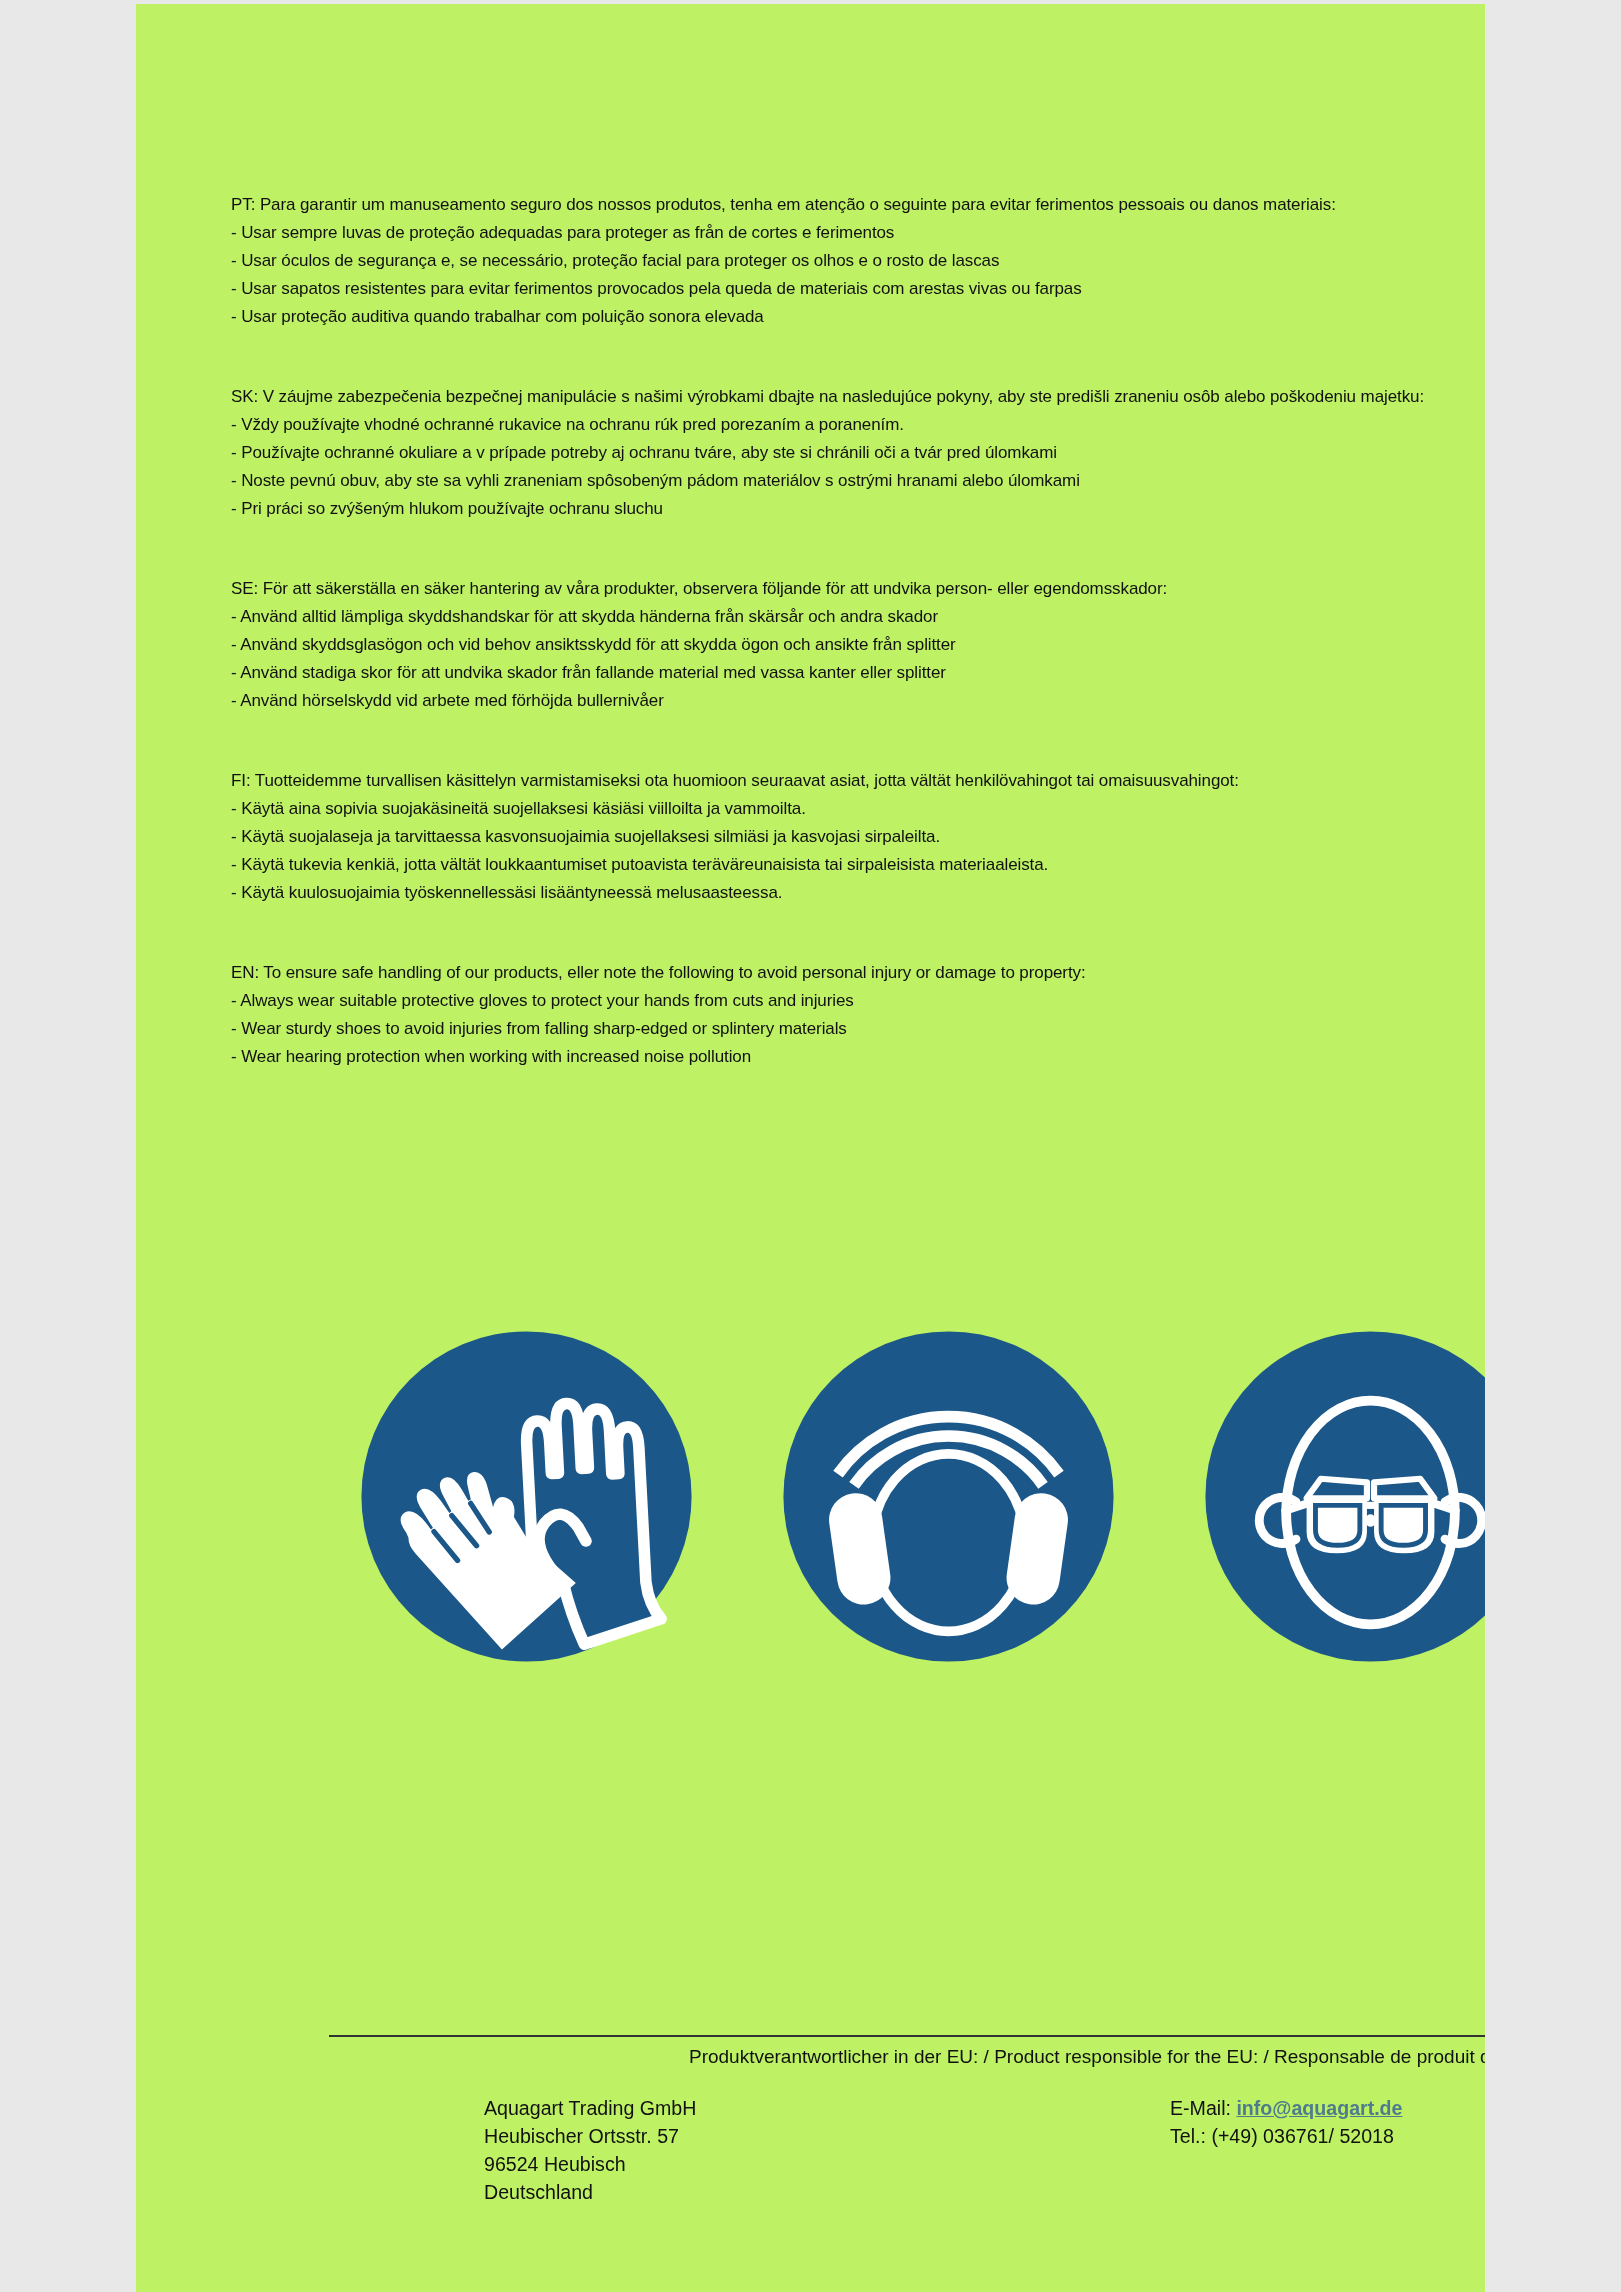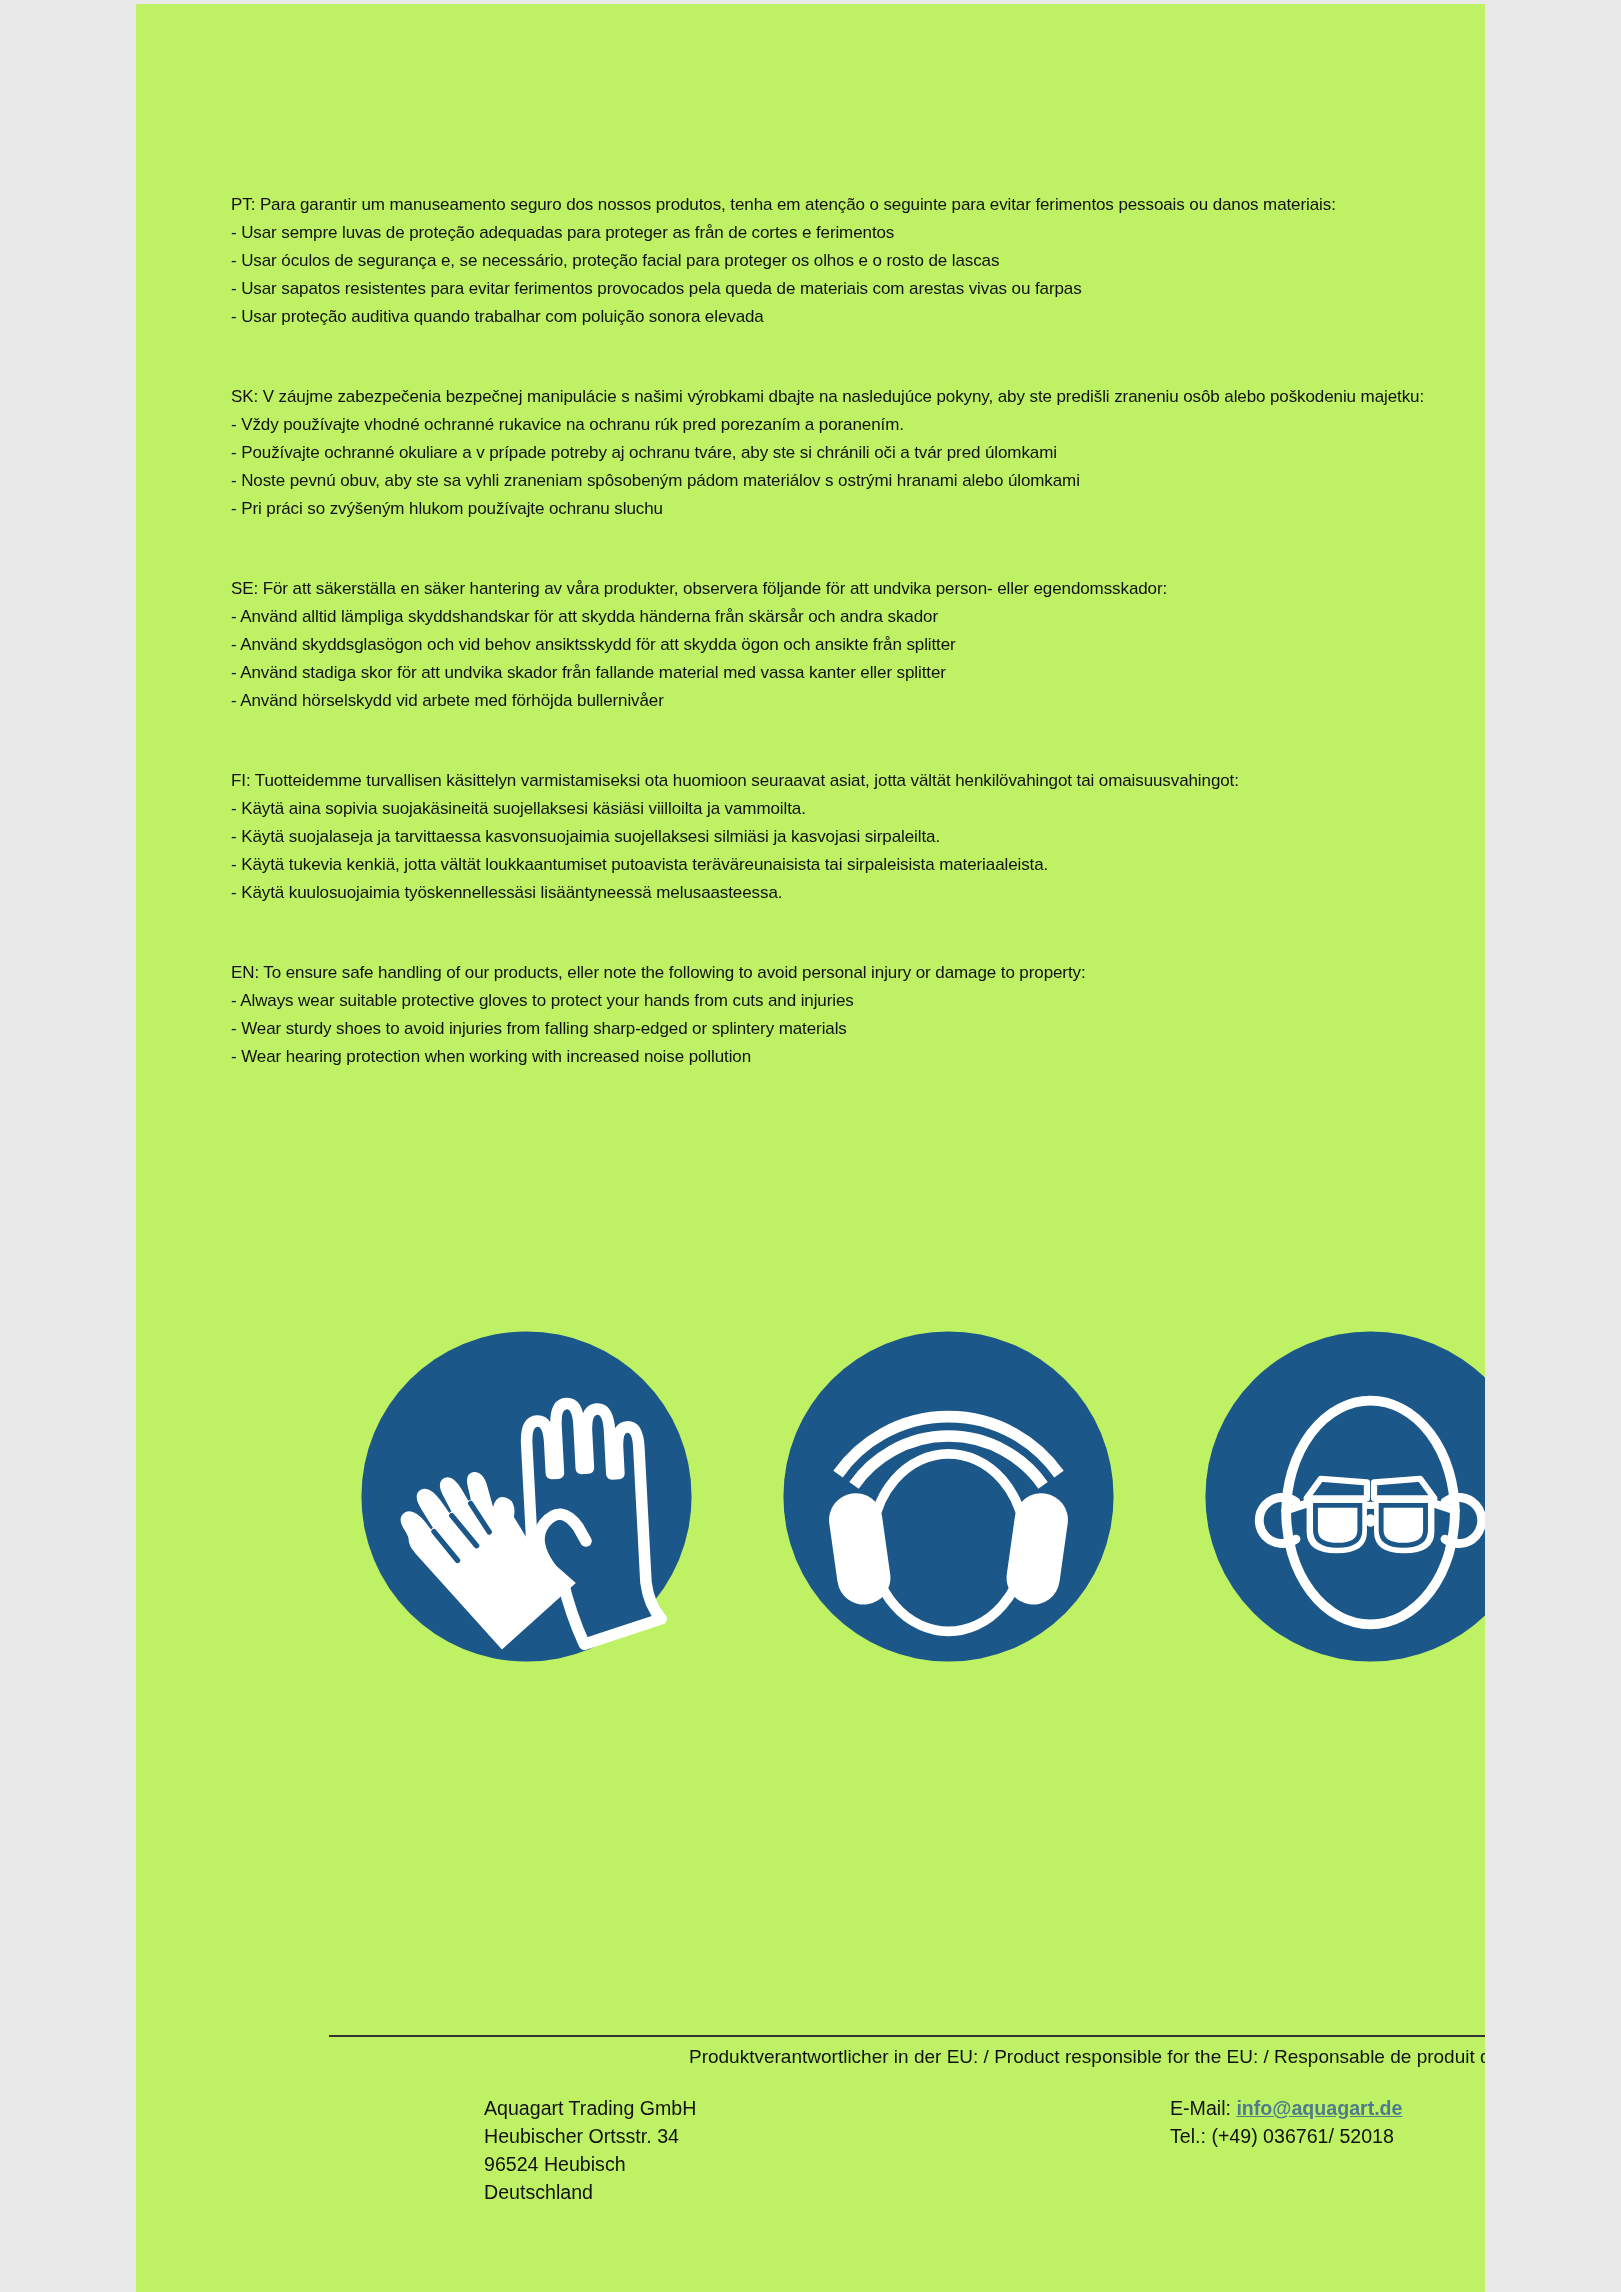--- a/index.html
+++ b/index.html
@@ -159,21 +159,21 @@
     </svg>
 
   </div>
 
   <div class="footer-rule"></div>
 
   <div class="footer-label">Produktverantwortlicher in der EU: / Product responsible for the EU: / Responsable de produit dans l'UE:</div>
 
   <div class="company-block">
     <p>Aquagart Trading GmbH</p>
-    <p>Heubischer Ortsstr. 34</p>
+    <p>Heubischer Ortsstr. 57</p>
     <p>96524 Heubisch</p>
     <p>Deutschland</p>
   </div>
 
   <div class="contact-block">
     <p><span>E-Mail: </span><a class="email-link">info@aquagart.de</a></p>
     <p>Tel.: (+49) 036761/ 52018</p>
   </div>
 
 </div>

